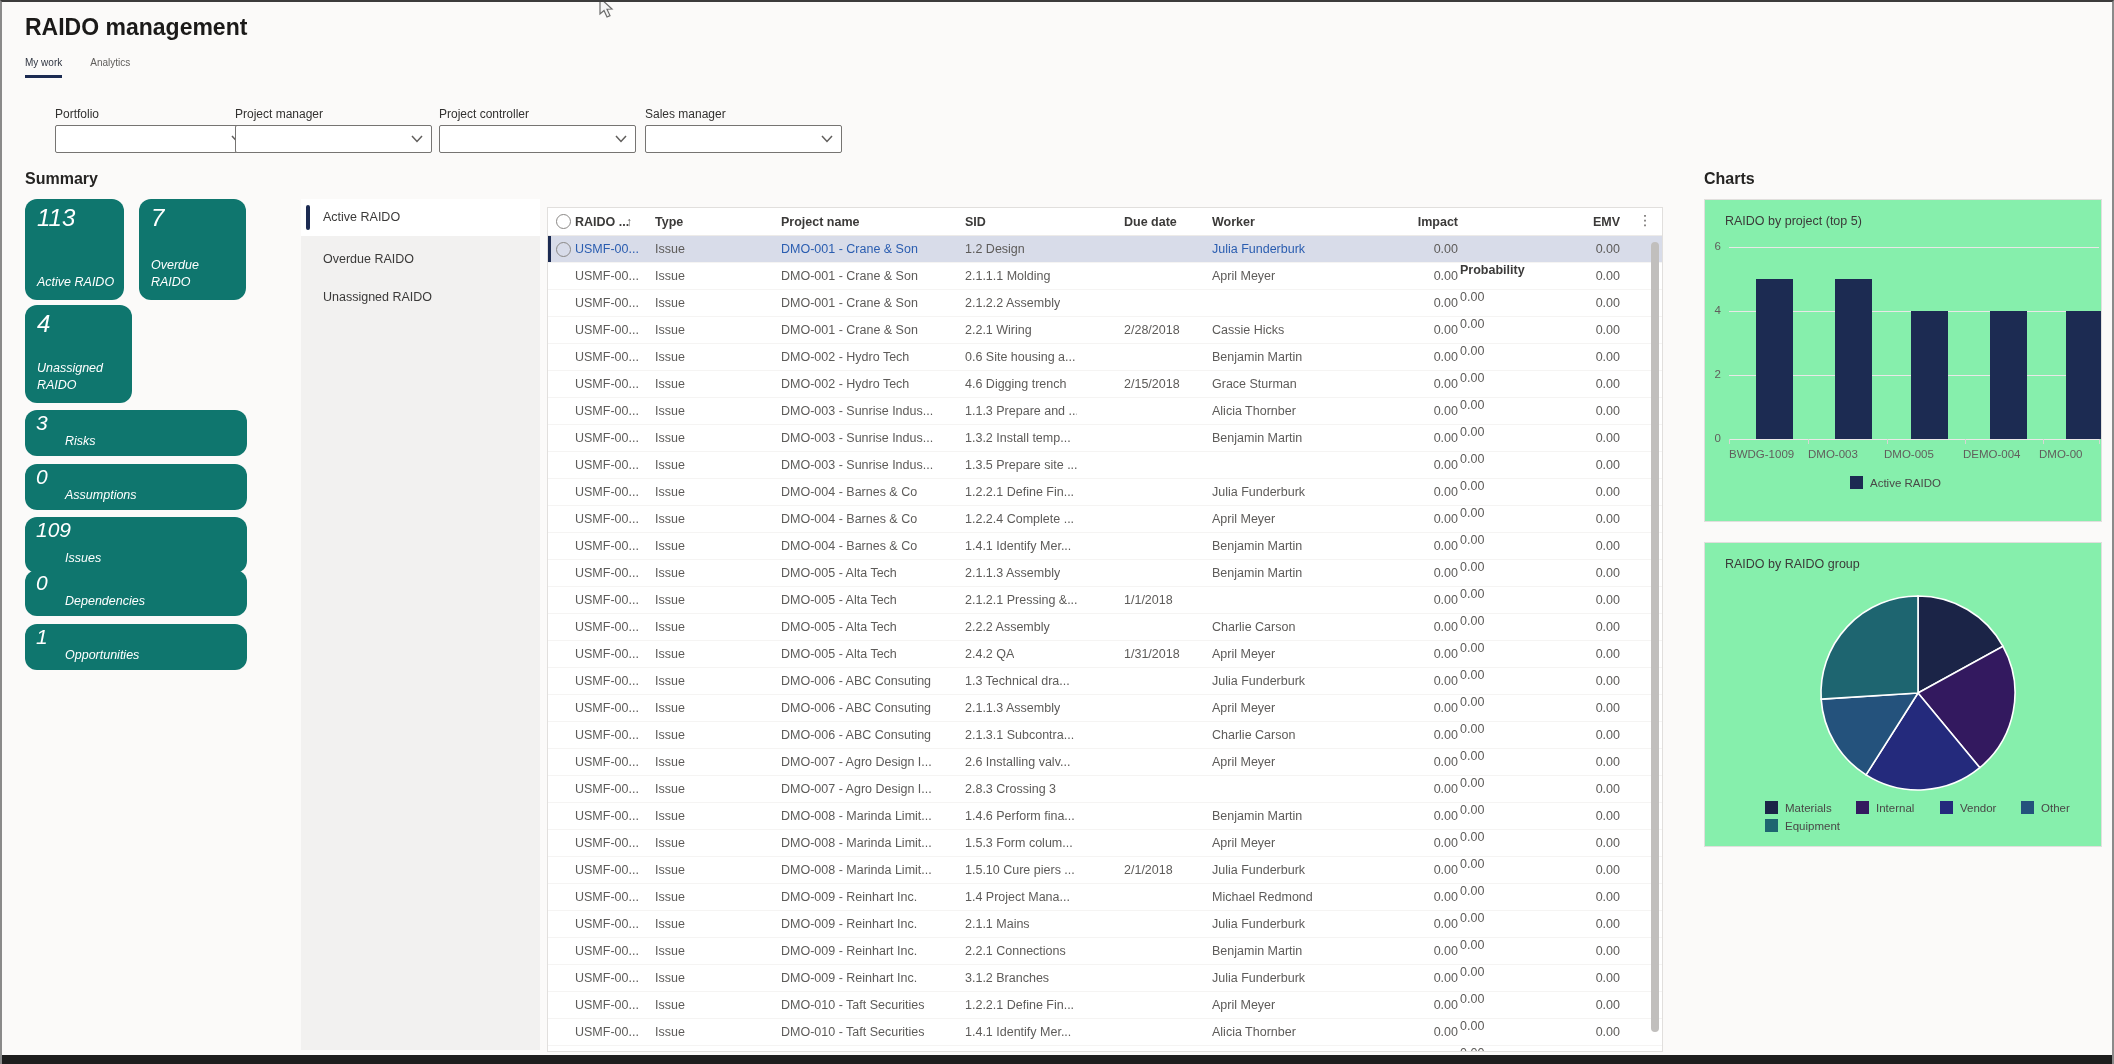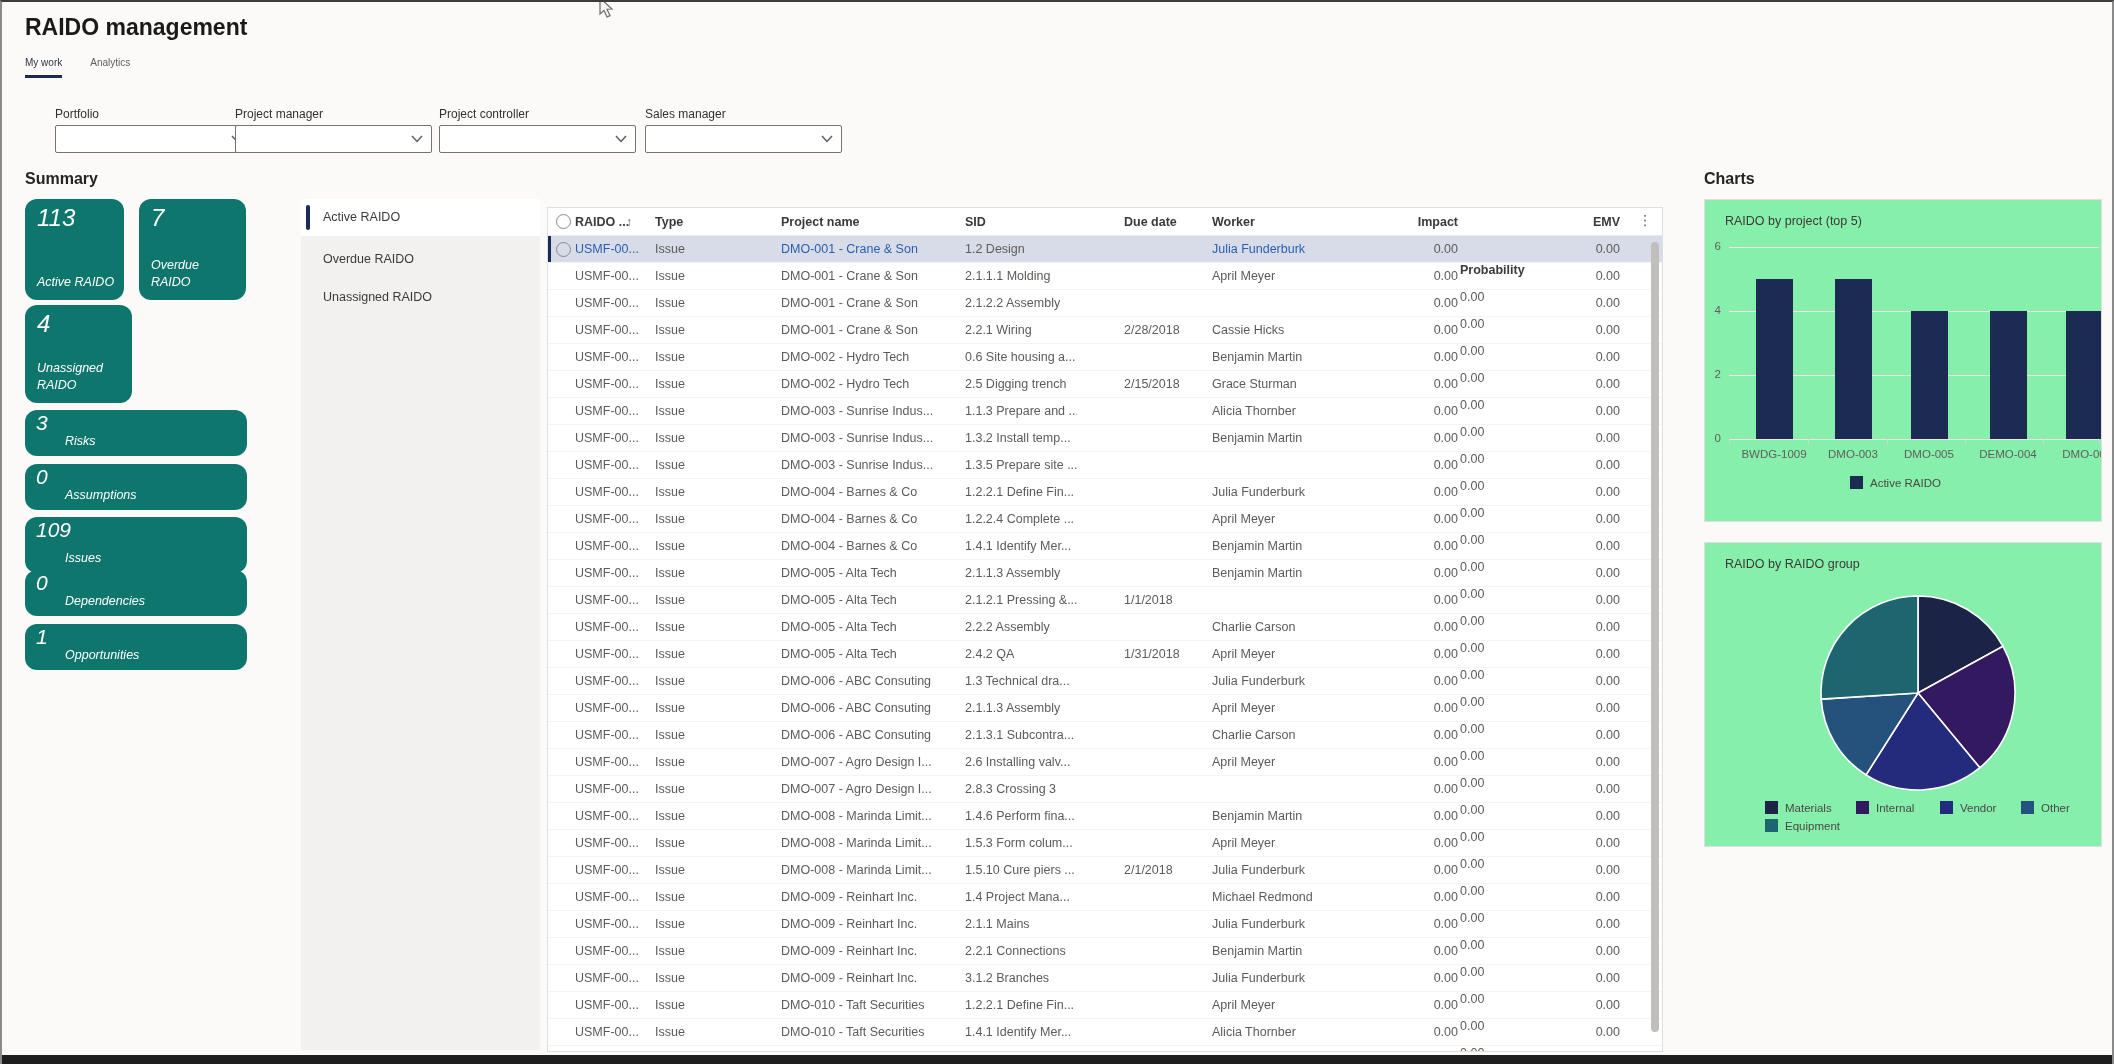--- a/index.html
+++ b/index.html
@@ -67,21 +67,21 @@
   
   #charts-heading{left:1702px;top:168px;font-size:16px;font-weight:700;color:#252423;}
   .card{position:absolute;background:#86efac;border:1px solid #e1dfdd;overflow:hidden;}
   #barcard{left:1702px;top:197px;width:398px;height:323px;}
   #piecard{left:1702px;top:540px;width:398px;height:305px;}
   .chart-title{position:absolute;left:20px;top:14px;font-size:12.5px;color:#3b3a39;}
   .gridline{position:absolute;height:1px;background:#e9e8e7;}
   .ytick{position:absolute;width:16px;text-align:right;font-size:11.5px;color:#605e5c;}
   .xtick{position:absolute;width:1px;height:5px;background:#d8d6d4;}
   .bar{position:absolute;background:#1c2b52;}
-  .xlabel{position:absolute;font-size:11.5px;color:#605e5c;text-align:center;width:90px;white-space:nowrap;}
+  .xlabel{position:absolute;font-size:11.5px;color:#605e5c;width:90px;white-space:nowrap;}
   .legend-item{position:absolute;display:flex;align-items:center;gap:7px;font-size:11.5px;color:#494847;white-space:nowrap;}
   .legend-sq{width:13px;height:13px;flex:none;}
   
   #bottombar{left:0;right:0;bottom:0;height:9px;background:#1e1e1e;}
   #cursor{left:596px;top:-5px;}
 </style>
 </head>
 <body>
 
 <div id="screen">
@@ -247,21 +247,21 @@
           <div class="cell c-due"></div>
           <div class="cell c-worker">Benjamin Martin</div>
           <div class="cell c-impact">0.00</div>
           <div class="cell c-prob">0.00</div>
           <div class="cell c-emv">0.00</div>
         </div>
         <div class="trow">
           <div class="cell c-raido">USMF-00...</div>
           <div class="cell c-type">Issue</div>
           <div class="cell c-project">DMO-002 - Hydro Tech</div>
-          <div class="cell c-sid">2.5 Digging trench</div>
+          <div class="cell c-sid">4.6 Digging trench</div>
           <div class="cell c-due">2/15/2018</div>
           <div class="cell c-worker">Grace Sturman</div>
           <div class="cell c-impact">0.00</div>
           <div class="cell c-prob">0.00</div>
           <div class="cell c-emv">0.00</div>
         </div>
         <div class="trow">
           <div class="cell c-raido">USMF-00...</div>
           <div class="cell c-type">Issue</div>
           <div class="cell c-project">DMO-003 - Sunrise Indus...</div>

